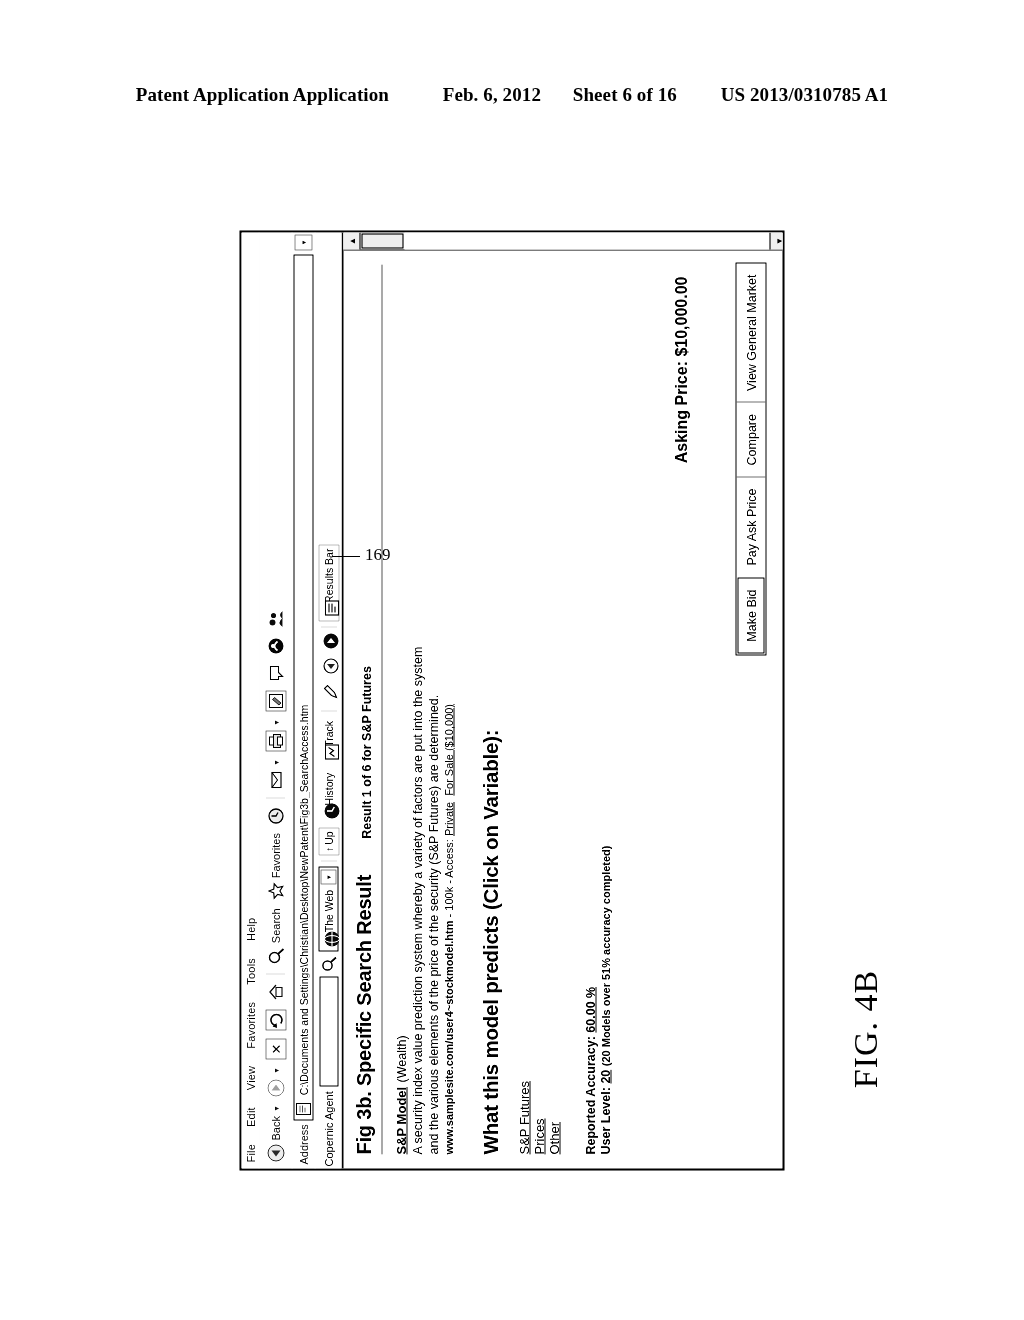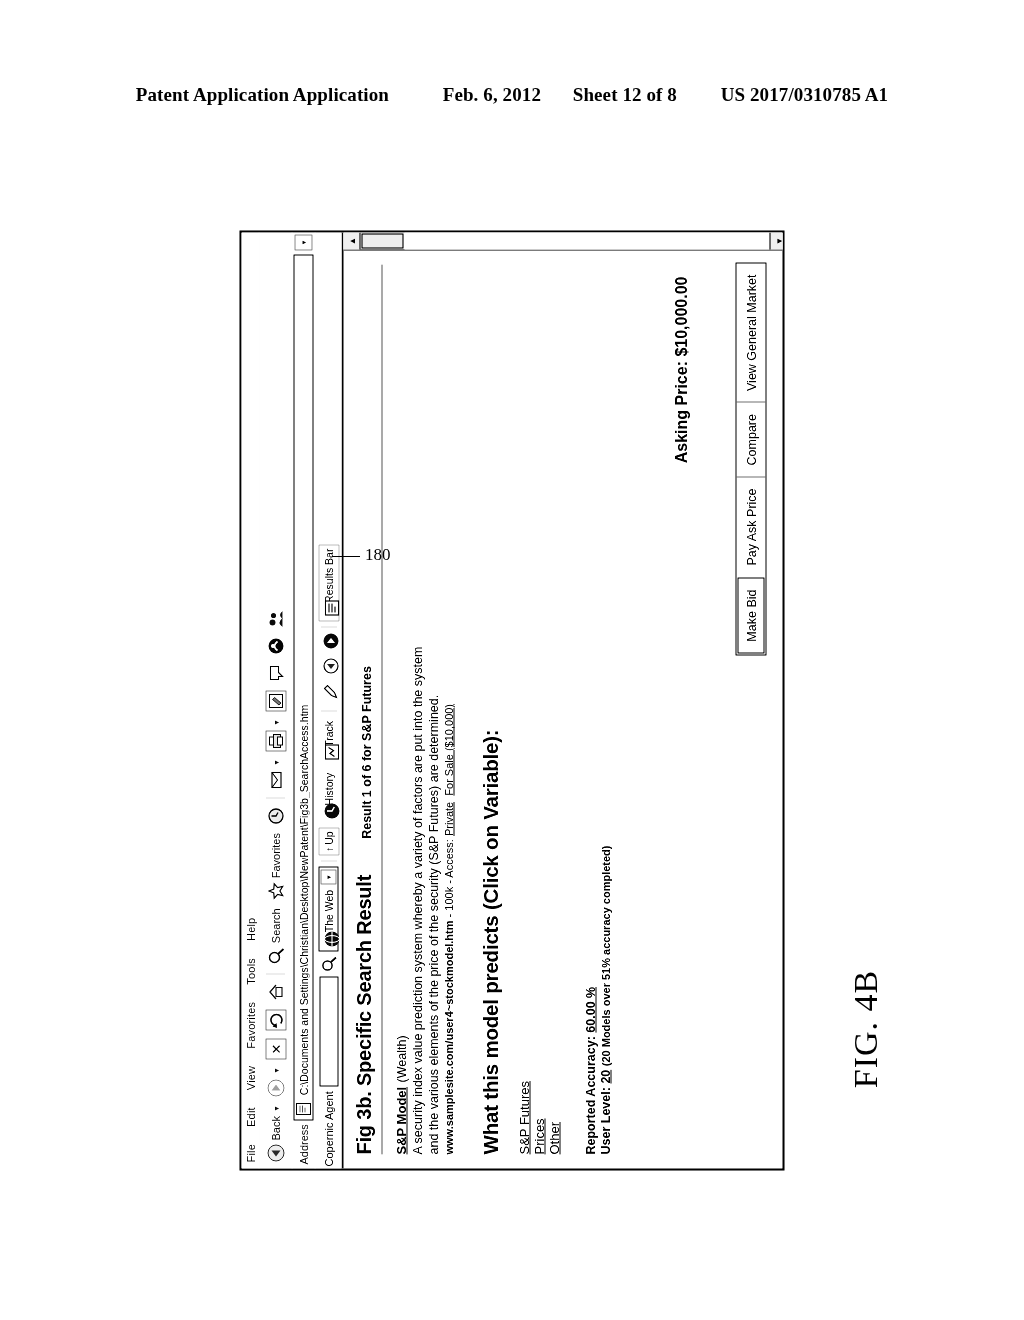--- a/index.html
+++ b/index.html
@@ -401,23 +401,23 @@
   }
 </style>
 </head>
 <body>
 
 <div class="page-header">
   <span>Patent Application Application</span>
   <span class="hdr-gap-a"></span>
   <span>Feb. 6, 2012</span>
   <span class="hdr-gap-b"></span>
-  <span>Sheet 12 of 8</span>
+  <span>Sheet 6 of 16</span>
   <span class="hdr-gap-c"></span>
-  <span>US 2017/0310785 A1</span>
+  <span>US 2013/0310785 A1</span>
 </div>
 
 <div class="rot-stage">
 <div class="rot-inner">
 
   <div class="browser">
 
     <div class="chrome">
 
       <div class="menubar">
@@ -745,16 +745,16 @@
           <span>▼</span>
         </div>
       </div>
 
     </div>
   </div>
 
 </div>
 </div>
 
-<div class="ref-102" style="left:365px; top:545px;">180</div>
+<div class="ref-102" style="left:365px; top:545px;">169</div>
 <div class="leader" style="left:332px; top:556px; width:28px; height:1px;"></div>
 
 <div class="figlabel">FIG. 4B</div>
 
 </body></html>

